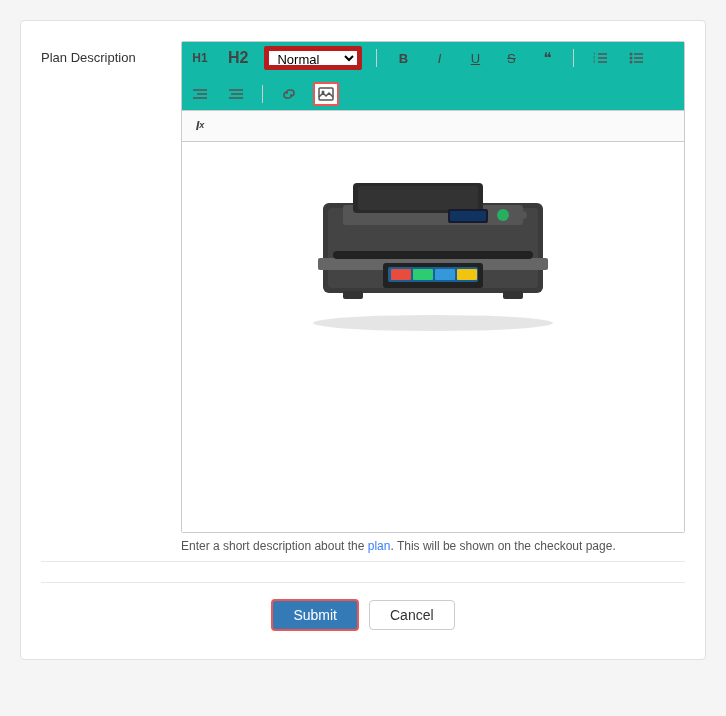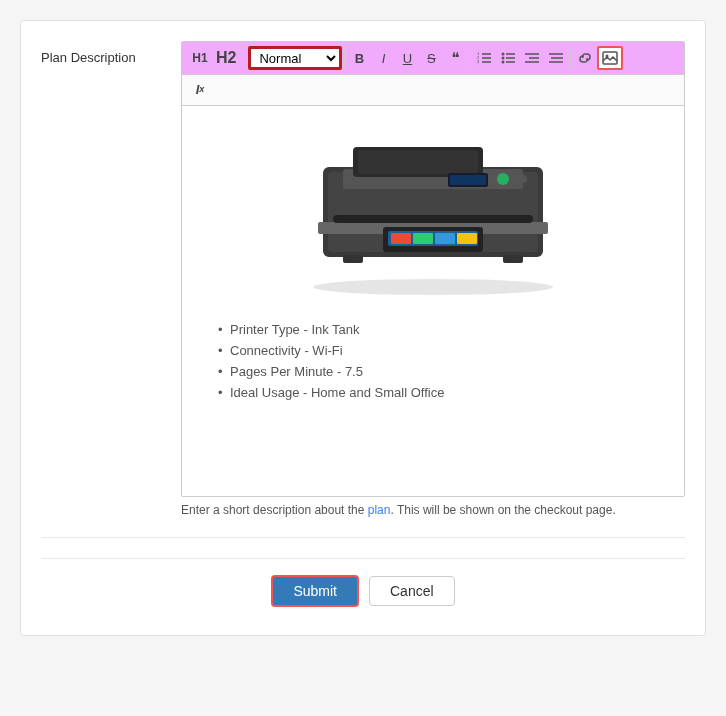--- a/index.html
+++ b/index.html
@@ -17,21 +17,21 @@
       background: #fff;
       border: 1px solid #e0e0e0;
       border-radius: 4px;
       width: 726px;
       padding: 20px 20px 20px 20px;
     }
     .form-row {
       display: flex;
       align-items: flex-start;
       margin-bottom: 20px;
-      padding-bottom: 20px;
+      padding-bottom: 8px;
       border-bottom: 1px solid #e8e8e8;
     }
     .form-row:last-of-type {
       border-bottom: none;
     }
     .form-label {
       width: 140px;
       min-width: 140px;
       font-size: 13px;
       color: #333;
@@ -45,22 +45,22 @@
     .editor-wrapper {
       border: 1px solid #ccc;
       border-radius: 2px;
     }
     .editor-toolbar {
       display: flex;
       align-items: center;
       flex-wrap: wrap;
       padding: 4px 6px;
       border-bottom: 1px solid #ccc;
-      background: #f0abfc;
-      gap: 0;
+      background: #14b8a6;
+      gap: 12px;
     }
     .toolbar-btn {
       display: inline-flex;
       align-items: center;
       justify-content: center;
       min-width: 24px;
       height: 24px;
       padding: 0 3px;
       border: 1px solid transparent;
       background: transparent;
@@ -73,27 +73,26 @@
     .toolbar-btn.active {
       border: 2px solid #e55;
       background: #fff;
     }
     .toolbar-btn.bold { font-weight: bold; }
     .toolbar-btn.italic { font-style: italic; }
     .toolbar-btn.underline { text-decoration: underline; }
     .toolbar-btn.strikethrough { text-decoration: line-through; }
     .toolbar-select {
       height: 24px;
-      border: 3px solid #b91c1c;
+      border: 5px solid #b91c1c;
       border-radius: 2px;
       font-size: 13px;
       padding: 0 4px;
       background: #fff;
       cursor: pointer;
-      margin-left: 8px;
     }
     .toolbar-separator {
       width: 1px;
       height: 18px;
       background: #ccc;
       margin: 0 2px;
     }
     .toolbar-row2 {
       display: flex;
       align-items: center;
@@ -311,26 +310,20 @@
               <circle cx="230" cy="52" r="4" fill="#555"></circle>
 
               <rect x="155" y="46" width="40" height="14" rx="2" fill="#1a1a2e"></rect>
               <rect x="157" y="48" width="36" height="10" rx="1" fill="#0f3460"></rect>
 
               <rect x="50" y="128" width="20" height="8" rx="2" fill="#333"></rect>
               <rect x="210" y="128" width="20" height="8" rx="2" fill="#333"></rect>
             </svg>
           </div>
 
-          <ul class="printer-specs">
-            <li>Printer Type - Ink Tank</li>
-            <li>Connectivity - Wi-Fi</li>
-            <li>Pages Per Minute - 7.5</li>
-            <li>Ideal Usage - Home and Small Office</li>
-          </ul>
         </div>
       </div>
 
       <p class="helper-text">
         Enter a short description about the <a href="#">plan</a>. This will be shown on the checkout page.
       </p>
     </div>
   </div>
 
 

